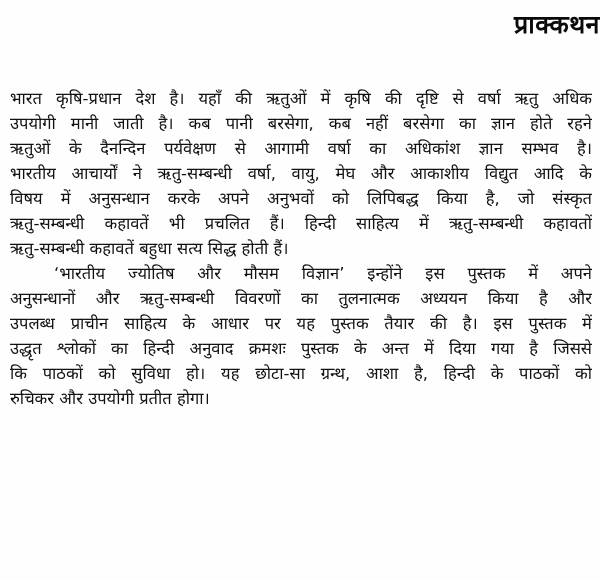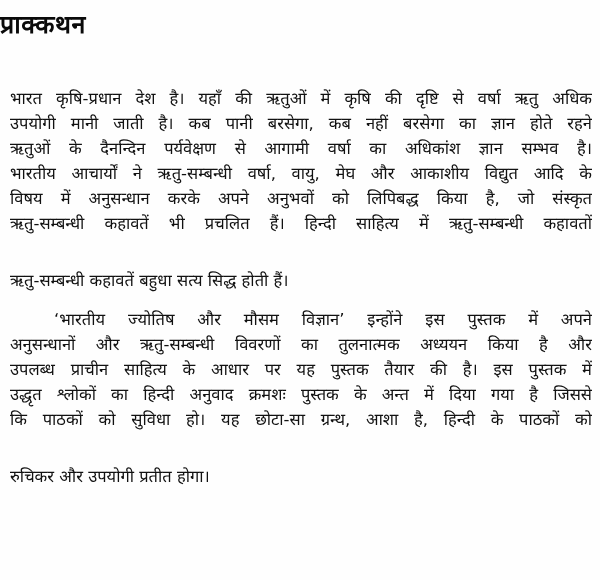--- a/index.html
+++ b/index.html
@@ -3,33 +3,33 @@
 <meta charset="utf-8">
 <style>
   html, body { margin: 0; padding: 0; background: #ffffff; }
   body { width: 600px; height: 580px; overflow: hidden; position: relative; }
   .page {
     position: absolute; left: 0; top: 0; width: 600px; height: 580px;
     background: #fefefe; color: #111111;
     font-family: "DejaVu Sans", sans-serif;
   }
   .title {
-    position: absolute; left: 0; top: 6px; width: 600px; text-align: left;
+    position: absolute; left: 0; top: 6px; width: 600px; text-align: right;
     font-size: 25px; font-weight: bold; letter-spacing: 0.5px; color: #0a0a0a;
   }
   .body {
     position: absolute; left: 10px; top: 86px; width: 582px;
   }
   .line {
     height: 25px; line-height: 25px; font-size: 16.5px;
     white-space: nowrap; text-align: justify; text-align-last: justify;
     overflow: hidden;
   }
-  .line.last { text-align-last: left; margin-top: 32px; }
-  .line.indent { padding-left: 44px; margin-top: 14px; }
+  .line.last { text-align-last: left; }
+  .line.indent { padding-left: 44px; }
 </style>
 </head>
 <body>
 
 <div class="page">
   <div class="title">प्राक्कथन</div>
   <div class="body">
     <div class="line">भारत कृषि-प्रधान देश है। यहाँ की ऋतुओं में कृषि की दृष्टि से वर्षा ऋतु अधिक</div>
     <div class="line">उपयोगी मानी जाती है। कब पानी बरसेगा, कब नहीं बरसेगा का ज्ञान होते रहने</div>
     <div class="line">ऋतुओं के दैनन्दिन पर्यवेक्षण से आगामी वर्षा का अधिकांश ज्ञान सम्भव है।</div>

